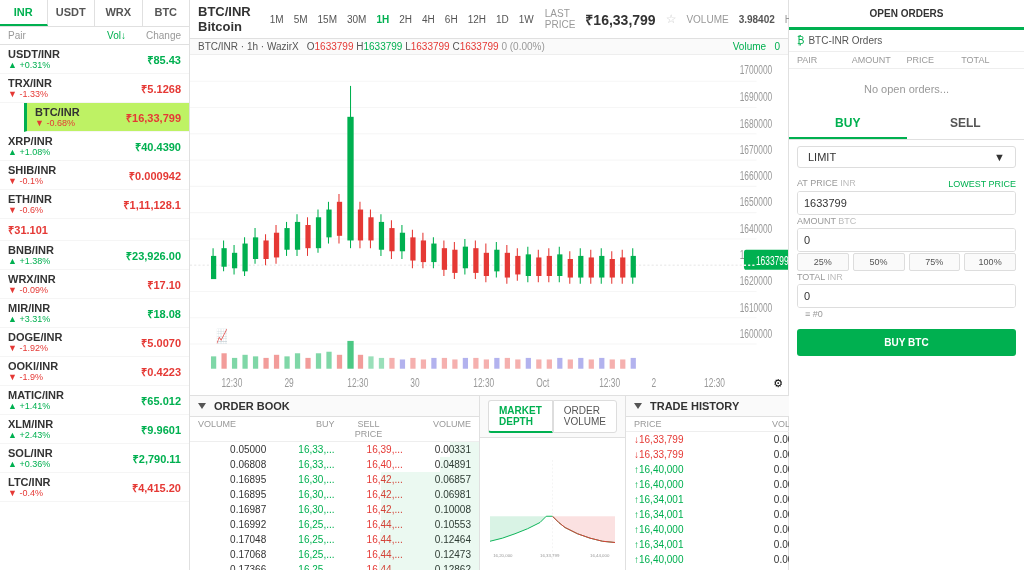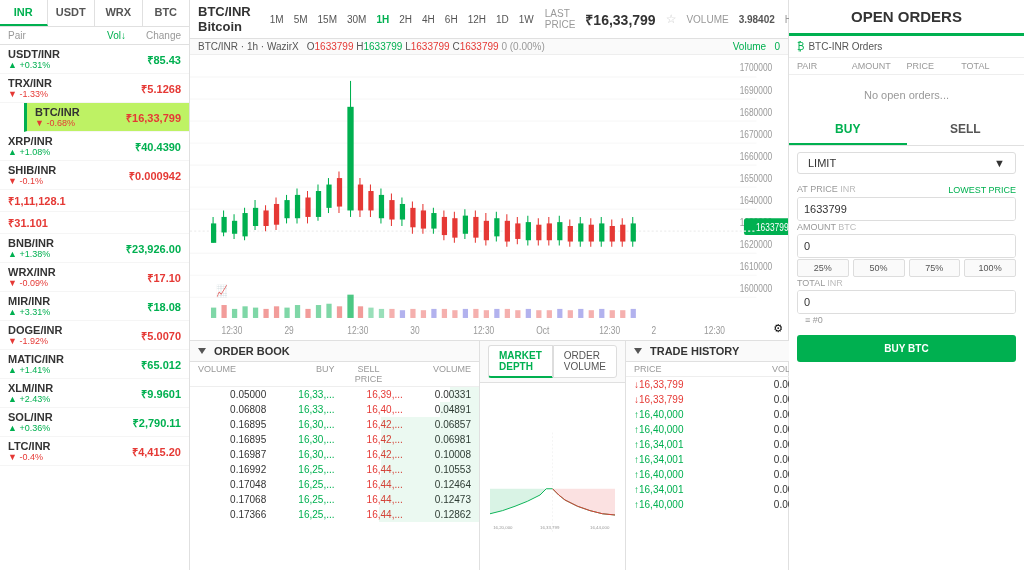--- a/index.html
+++ b/index.html
@@ -36,21 +36,21 @@
     .tf-btn.active { color: #00b050; font-weight: bold; }
     .chart-stats { display: flex; gap: 10px; align-items: center; font-size: 10px; color: #555; margin-left: auto; }
     .chart-stats .label { color: #999; }
     .chart-stats .val { font-weight: bold; }
     .last-price { font-size: 14px; font-weight: bold; color: #333; }
     .chart-container { flex: 1; position: relative; overflow: hidden; min-height: 0; }
     .chart-info-bar { font-size: 10px; color: #555; padding: 2px 8px; background: #fafafa; border-bottom: 1px solid #eee; display: flex; gap: 8px; align-items: center; flex-shrink: 0; }
     .chart-info-bar .green-val { color: #00b050; }
 
     
-    .bottom-panels { display: flex; border-top: 1px solid #e0e0e0; height: 230px; flex-shrink: 0; }
+    .bottom-panels { display: flex; border-top: 1px solid #e0e0e0; height: 175px; flex-shrink: 0; }
     .order-book { width: 290px; border-right: 1px solid #e0e0e0; flex-shrink: 0; }
     .market-depth { flex: 1; border-right: 1px solid #e0e0e0; }
     .trade-history { width: 280px; flex-shrink: 0; }
     .panel-header { display: flex; align-items: center; padding: 4px 8px; border-bottom: 1px solid #e0e0e0; background: #fafafa; gap: 4px; }
     .panel-title { font-size: 11px; font-weight: bold; color: #333; }
     .panel-tabs { display: flex; gap: 0; }
     .panel-tab { padding: 4px 10px; font-size: 10px; cursor: pointer; border: 1px solid #ddd; color: #555; background: #fff; }
     .panel-tab.active { background: #fff; border-bottom: 2px solid #00b050; color: #00b050; font-weight: bold; }
     .panel-tab:first-child { border-radius: 3px 0 0 3px; }
     .panel-tab:last-child { border-radius: 0 3px 3px 0; }
@@ -68,21 +68,21 @@
     .th-col:first-child { text-align: left; }
     .th-row { display: flex; padding: 2px 8px; font-size: 10px; }
     .th-cell { flex: 1; text-align: right; color: #333; }
     .th-cell:first-child { text-align: left; }
     .th-cell.price-up { color: #00b050; }
     .th-cell.price-down { color: #e53935; }
 
     
     .right-panel { width: 235px; background: #fff; display: flex; flex-direction: column; flex-shrink: 0; }
     .orders-tabs { display: flex; border-bottom: 2px solid #00b050; }
-    .orders-tab { flex: 1; text-align: center; padding: 8px 4px; font-size: 15px; font-weight: bold; cursor: pointer; color: #555; border-bottom: 3px solid transparent; margin-bottom: -2px; }
+    .orders-tab { flex: 1; text-align: center; padding: 8px 4px; font-size: 10px; font-weight: bold; cursor: pointer; color: #555; border-bottom: 3px solid transparent; margin-bottom: -2px; }
     .orders-tab.active { color: #333; border-bottom: 3px solid #00b050; }
     .btc-inr-label { padding: 5px 8px; font-size: 10px; color: #555; border-bottom: 1px solid #eee; display: flex; align-items: center; gap: 4px; }
     .orders-col-header { display: flex; padding: 3px 8px; color: #999; font-size: 9px; border-bottom: 1px solid #eee; }
     .orders-col { flex: 1; }
     .no-orders { flex: 1; display: flex; align-items: center; justify-content: center; color: #999; font-size: 11px; }
     .buy-sell-tabs { display: flex; border-bottom: 1px solid #e0e0e0; flex-shrink: 0; }
     .buy-sell-tab { flex: 1; text-align: center; padding: 7px; font-size: 12px; font-weight: bold; cursor: pointer; color: #555; }
     .buy-sell-tab.active-buy { color: #00b050; border-bottom: 2px solid #00b050; }
     .order-type-row { padding: 6px 8px; display: flex; align-items: center; justify-content: center; }
     .order-type-select { border: 1px solid #ddd; border-radius: 3px; padding: 4px 10px; font-size: 11px; color: #333; width: 100%; display: flex; align-items: center; justify-content: space-between; cursor: pointer; }
@@ -149,20 +149,24 @@
     <div class="pair-price up">₹40.4390</div>
   </div>
       <div class="pair-item">
     <div class="pair-name">
       <div class="name">SHIB/INR</div>
       <div class="change down">▼ -0.1%</div>
     </div>
     <div class="pair-price down">₹0.000942</div>
   </div>
       <div class="pair-item">
+    <div class="pair-name">
+      <div class="name">ETH/INR</div>
+      <div class="change down">▼ -0.6%</div>
+    </div>
     <div class="pair-price down">₹1,11,128.1</div>
   </div>
       <div class="pair-item">
     <div class="pair-price down">₹31.101</div>
   </div>
       <div class="pair-item">
     <div class="pair-name">
       <div class="name">BNB/INR</div>
       <div class="change up">▲ +1.38%</div>
     </div>
@@ -181,20 +185,27 @@
       <div class="change up">▲ +3.31%</div>
     </div>
     <div class="pair-price up">₹18.08</div>
   </div>
       <div class="pair-item">
     <div class="pair-name">
       <div class="name">DOGE/INR</div>
       <div class="change down">▼ -1.92%</div>
     </div>
     <div class="pair-price down">₹5.0070</div>
+  </div>
+      <div class="pair-item">
+    <div class="pair-name">
+      <div class="name">OOKl/INR</div>
+      <div class="change down">▼ -1.9%</div>
+    </div>
+    <div class="pair-price down">₹0.4223</div>
   </div>
       <div class="pair-item">
     <div class="pair-name">
       <div class="name">MATIC/INR</div>
       <div class="change up">▲ +1.41%</div>
     </div>
     <div class="pair-price up">₹65.012</div>
   </div>
       <div class="pair-item">
     <div class="pair-name">

